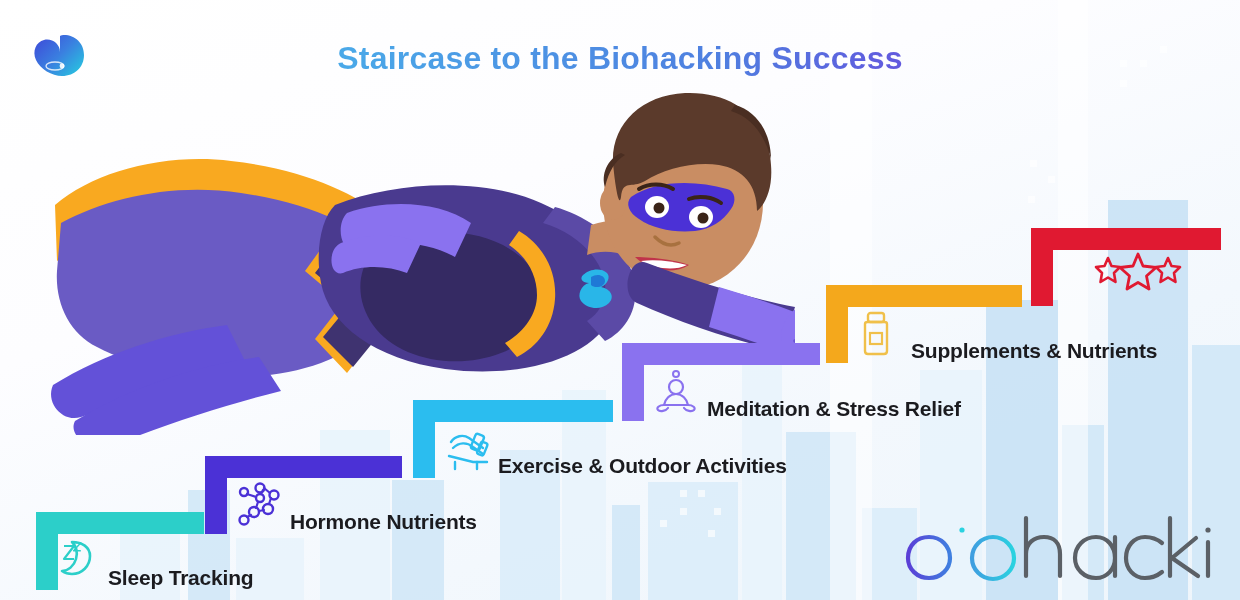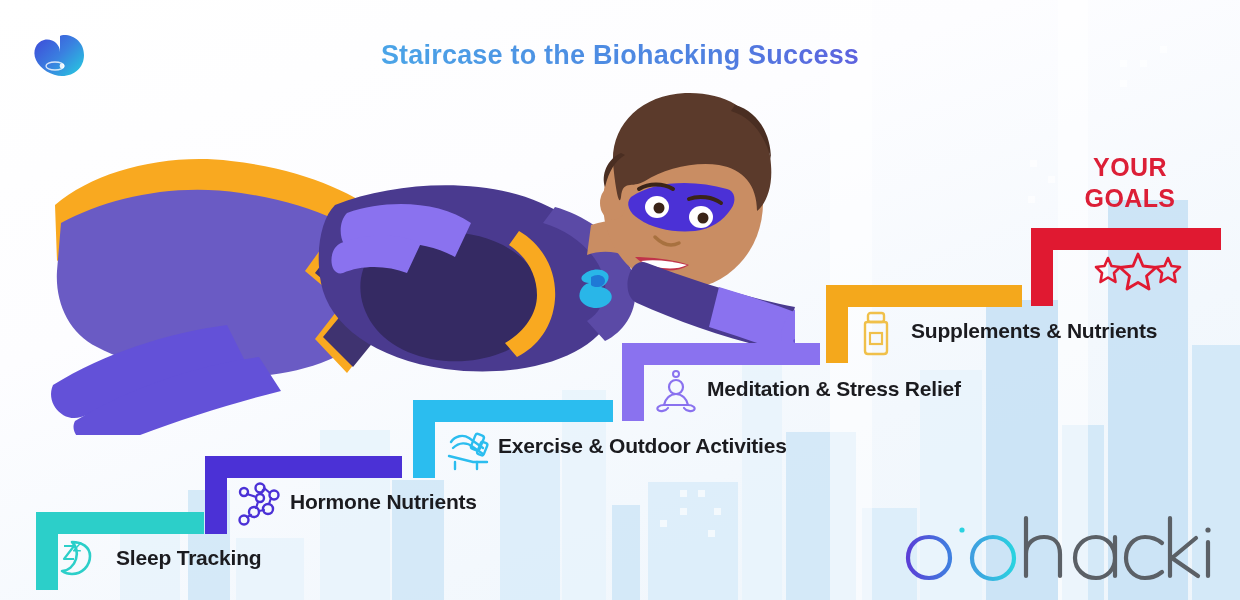--- a/index.html
+++ b/index.html
@@ -20,33 +20,33 @@
   .bld.l4{background:#c6e1f5;}
   .win{position:absolute;background:#ffffff;opacity:.65;width:7px;height:7px;}
   .skywash{position:absolute;top:0;bottom:0;background:rgba(255,255,255,.55);}
 
   
   #brandmark{position:absolute;left:30px;top:22px;width:56px;height:58px;}
 
   
   #title{
     position:absolute;left:0;top:40px;width:1240px;text-align:center;
-    font-size:27px;font-weight:bold;letter-spacing:.2px;
+    font-size:32px;font-weight:bold;letter-spacing:.2px;
     background:linear-gradient(90deg,#49b4ea 0%,#4aa8e8 28%,#4f7fe0 58%,#6b46dd 80%,#7b3fe4 100%);
     -webkit-background-clip:text;background-clip:text;color:transparent;
     -webkit-text-fill-color:transparent;
   }
 
   
   .step{position:absolute;}
   .step .riser{position:absolute;left:0;top:0;width:22px;}
   .step .tread{position:absolute;left:0;top:0;height:22px;}
   .step .label{
     position:absolute;white-space:nowrap;color:#1b1b1f;
-    font-size:21px;font-weight:bold;letter-spacing:-.2px;
+    font-size:21px;font-weight:bold;letter-spacing:-.2px;margin-top:20px;
   }
   .step .ico{position:absolute;}
 
   
   #goals-text{
     position:absolute;left:1055px;top:152px;width:150px;text-align:center;
     color:#dc1f37;font-size:25px;font-weight:bold;line-height:1.22;letter-spacing:.4px;
   }
   #goal-stars{position:absolute;left:1090px;top:252px;}
 
@@ -180,21 +180,21 @@
   <div class="step" style="left:36px;top:512px;">
     <div class="tread" style="width:168px;background:#2ccfc9;"></div>
     <div class="riser" style="height:78px;background:#2ccfc9;"></div>
     <div class="ico" style="left:20px;top:26px;">
       <svg width="46" height="44" viewBox="0 0 46 44">
         <path d="M34 18 C34 28 26 36 16 36 C12 36 9 35 6 33 C12 33 18 28 20 21 C22 14 20 8 16 4 C26 4 34 9 34 18 Z" fill="none" stroke="#2ccfc9" stroke-width="2.6" stroke-linejoin="round"></path>
         <path d="M20 2 L30 2 L20 13 L30 13" fill="none" stroke="#2ccfc9" stroke-width="2" stroke-linejoin="round" transform="translate(-4,-1) scale(.72) translate(10,6)"></path>
         <path d="M10 18 L20 18 L10 31 L20 31" fill="none" stroke="#2ccfc9" stroke-width="2.2" stroke-linejoin="round" transform="translate(-2,-10)"></path>
       </svg>
     </div>
-    <div class="label" style="left:80px;top:34px;">Sleep Tracking</div>
+    <div class="label" style="left:72px;top:34px;">Sleep Tracking</div>
   </div>
 
   <div class="step" style="left:205px;top:456px;">
     <div class="tread" style="width:197px;background:#4b31d6;"></div>
     <div class="riser" style="height:78px;background:#4b31d6;"></div>
     <div class="ico" style="left:30px;top:26px;">
       <svg width="48" height="46" viewBox="0 0 48 46">
         <circle cx="9" cy="10" r="4" fill="none" stroke="#4b31d6" stroke-width="2.4"></circle>
         <circle cx="25" cy="6" r="4.5" fill="none" stroke="#4b31d6" stroke-width="2.4"></circle>
         <circle cx="39" cy="13" r="4.5" fill="none" stroke="#4b31d6" stroke-width="2.4"></circle>
@@ -250,24 +250,20 @@
       </svg>
     </div>
     <div class="label" style="left:85px;top:34px;">Supplements &amp; Nutrients</div>
   </div>
 
   <div class="step" style="left:1031px;top:228px;">
     <div class="tread" style="width:190px;background:#e01931;"></div>
     <div class="riser" style="height:78px;background:#e01931;"></div>
   </div>
 
-  <div id="goals-text">
-    <div>YOUR</div>
-    <div>GOALS</div>
-  </div>
 
   <div id="goal-stars">
     <svg width="96" height="44" viewBox="0 0 96 44">
       <path d="M18 6 L21.5 14 L30 15 L24 21 L25.5 30 L18 25.5 L10.5 30 L12 21 L6 15 L14.5 14 Z" fill="none" stroke="#e01931" stroke-width="2.6" stroke-linejoin="round"></path>
       <path d="M48 2 L53 14 L66 15.5 L56.5 24 L59 37 L48 30.5 L37 37 L39.5 24 L30 15.5 L43 14 Z" fill="none" stroke="#e01931" stroke-width="2.8" stroke-linejoin="round"></path>
       <path d="M78 6 L81.5 14 L90 15 L84 21 L85.5 30 L78 25.5 L70.5 30 L72 21 L66 15 L74.5 14 Z" fill="none" stroke="#e01931" stroke-width="2.6" stroke-linejoin="round"></path>
     </svg>
   </div>
 
   <div id="biologo">

